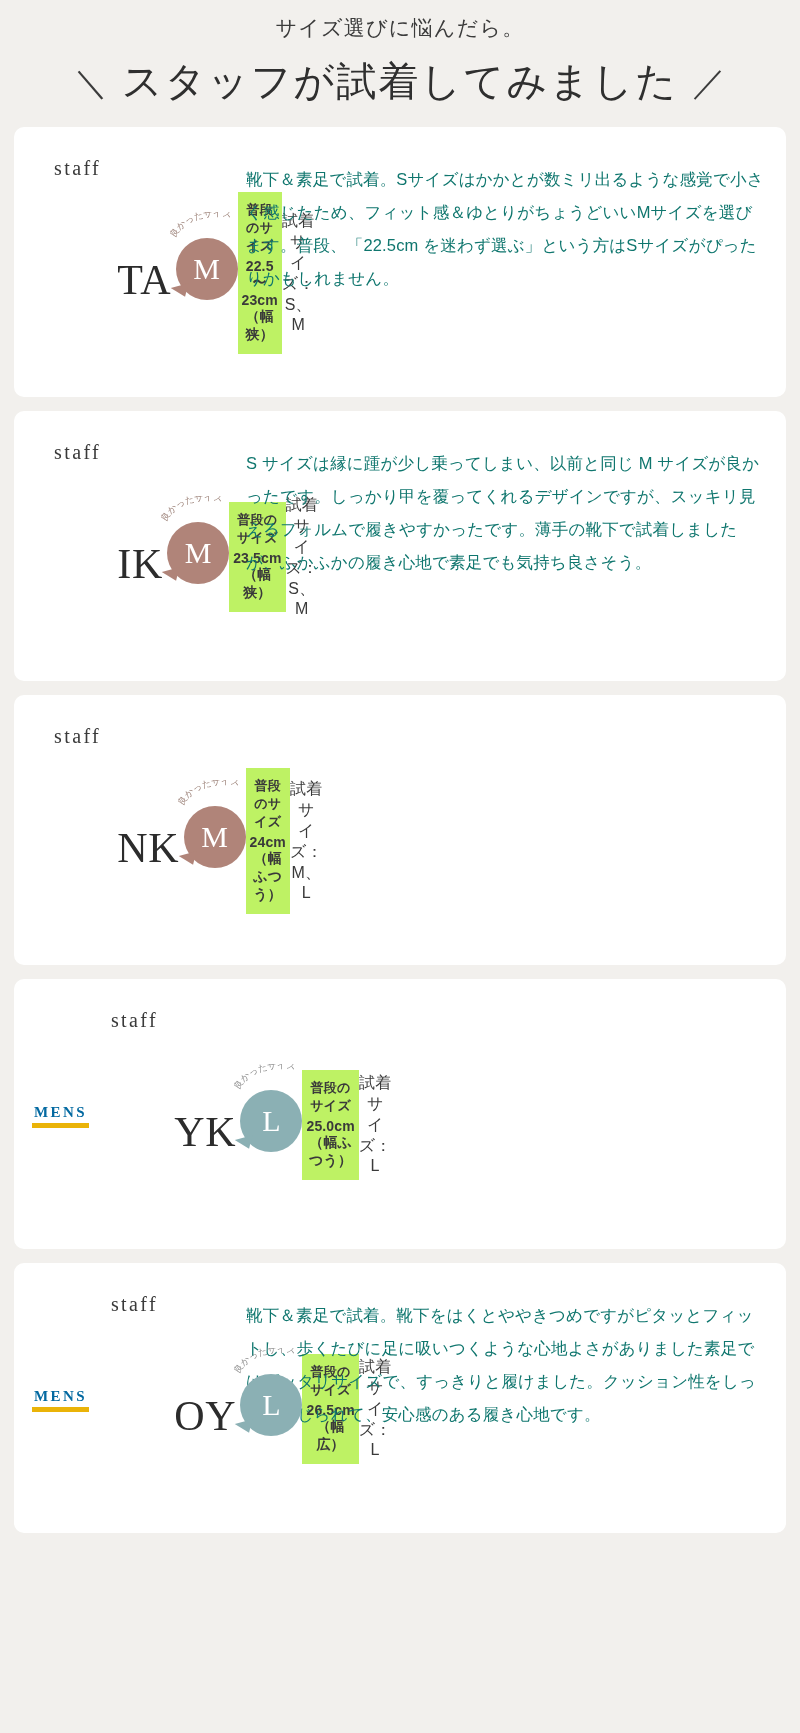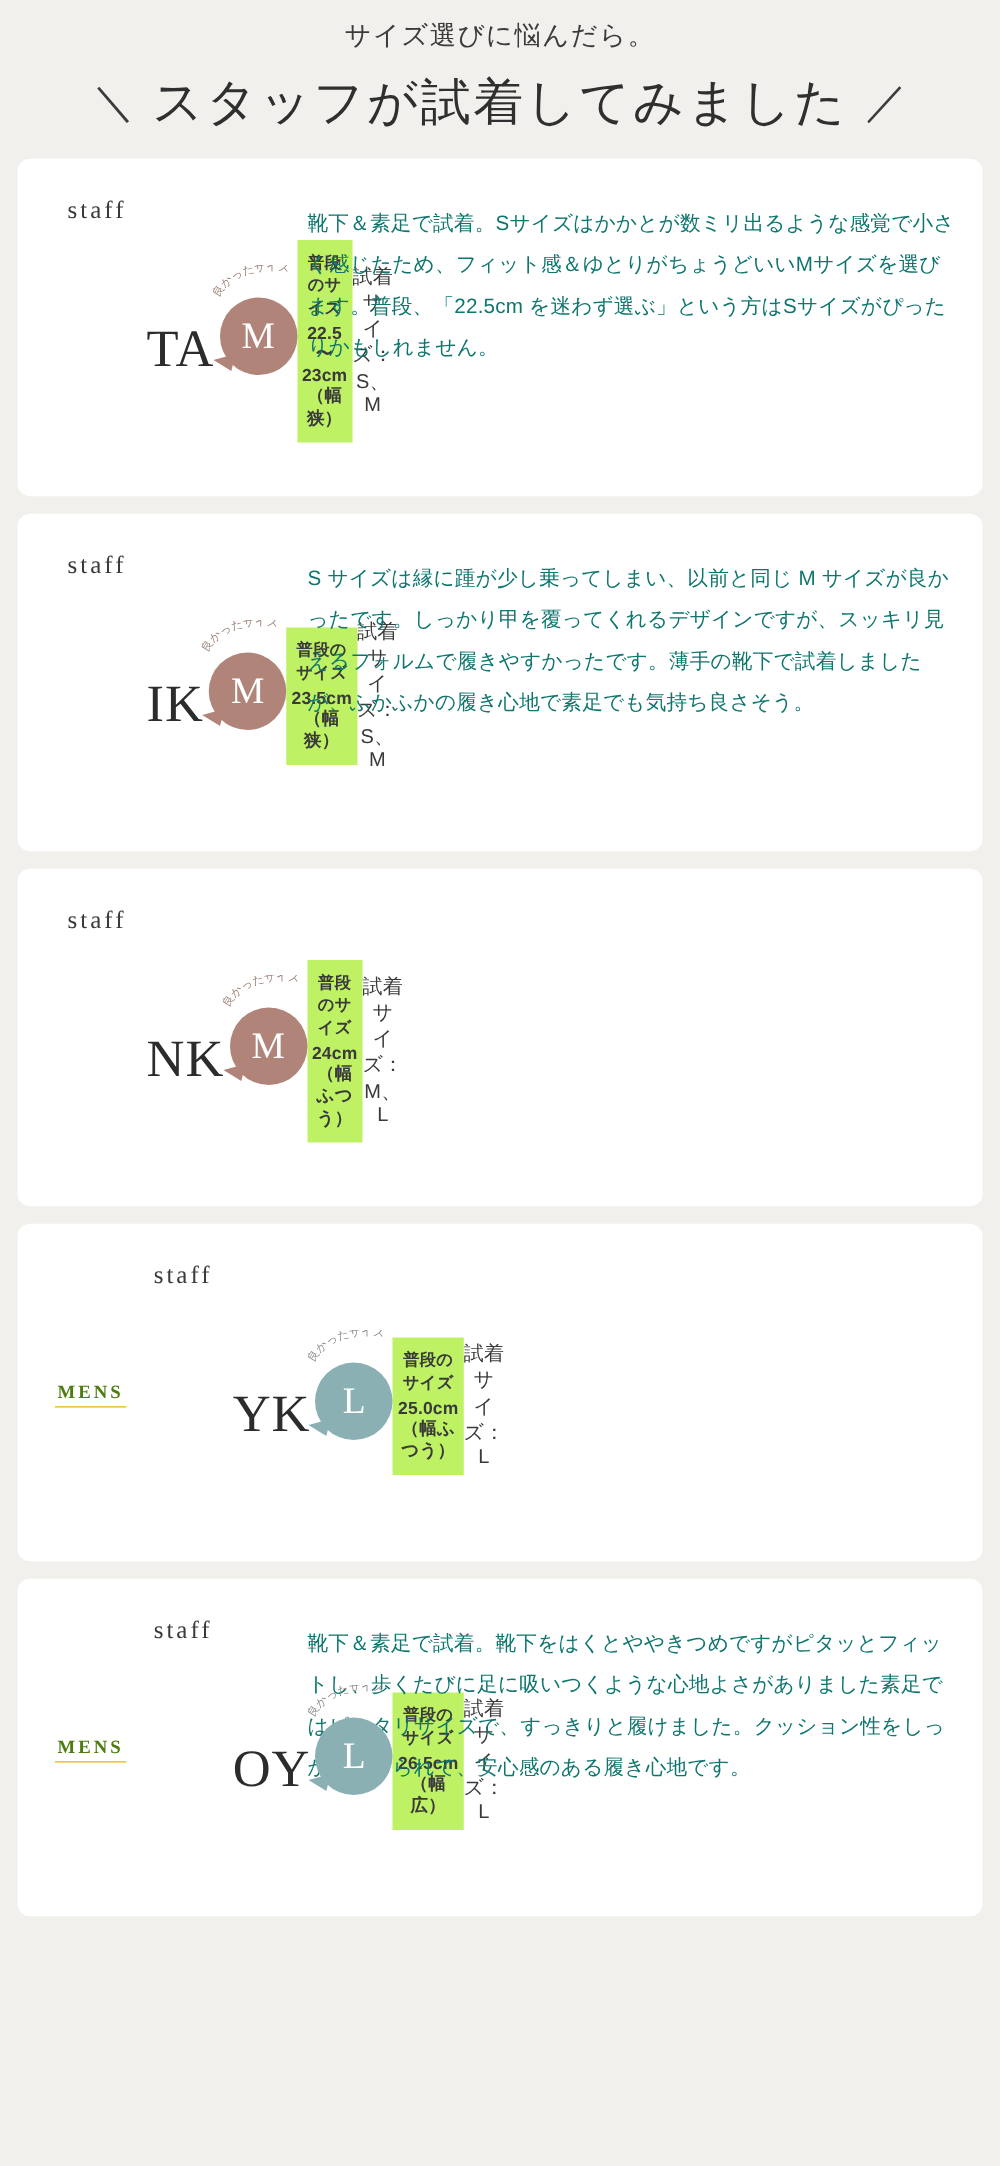--- a/index.html
+++ b/index.html
@@ -77,26 +77,26 @@
     width: 208px;
     flex: 0 0 208px;
     display: flex;
     flex-direction: row;
     align-items: center;
     padding-top: 6px;
   }
   .mens-label {
     font-size: 15px;
     letter-spacing: 0.16em;
-    color: #4d7c0f;
+    color: #0369a1;
     font-family: "Liberation Serif", "DejaVu Serif", serif;
     font-weight: 700;
-    border-bottom: 1px solid #eab308;
+    border-bottom: 5px solid #eab308;
     padding: 0 2px 2px 2px;
-    margin: 0 0 4px 12px;
+    margin: 0 0 4px 0;
     line-height: 1.2;
   }
   .staff-word {
     font-family: "Liberation Serif", "DejaVu Serif", serif;
     font-size: 20px;
     letter-spacing: 0.12em;
     color: #3a3a3a;
     line-height: 1.1;
     margin: 2px 0 0 0;
     align-self: flex-start;

